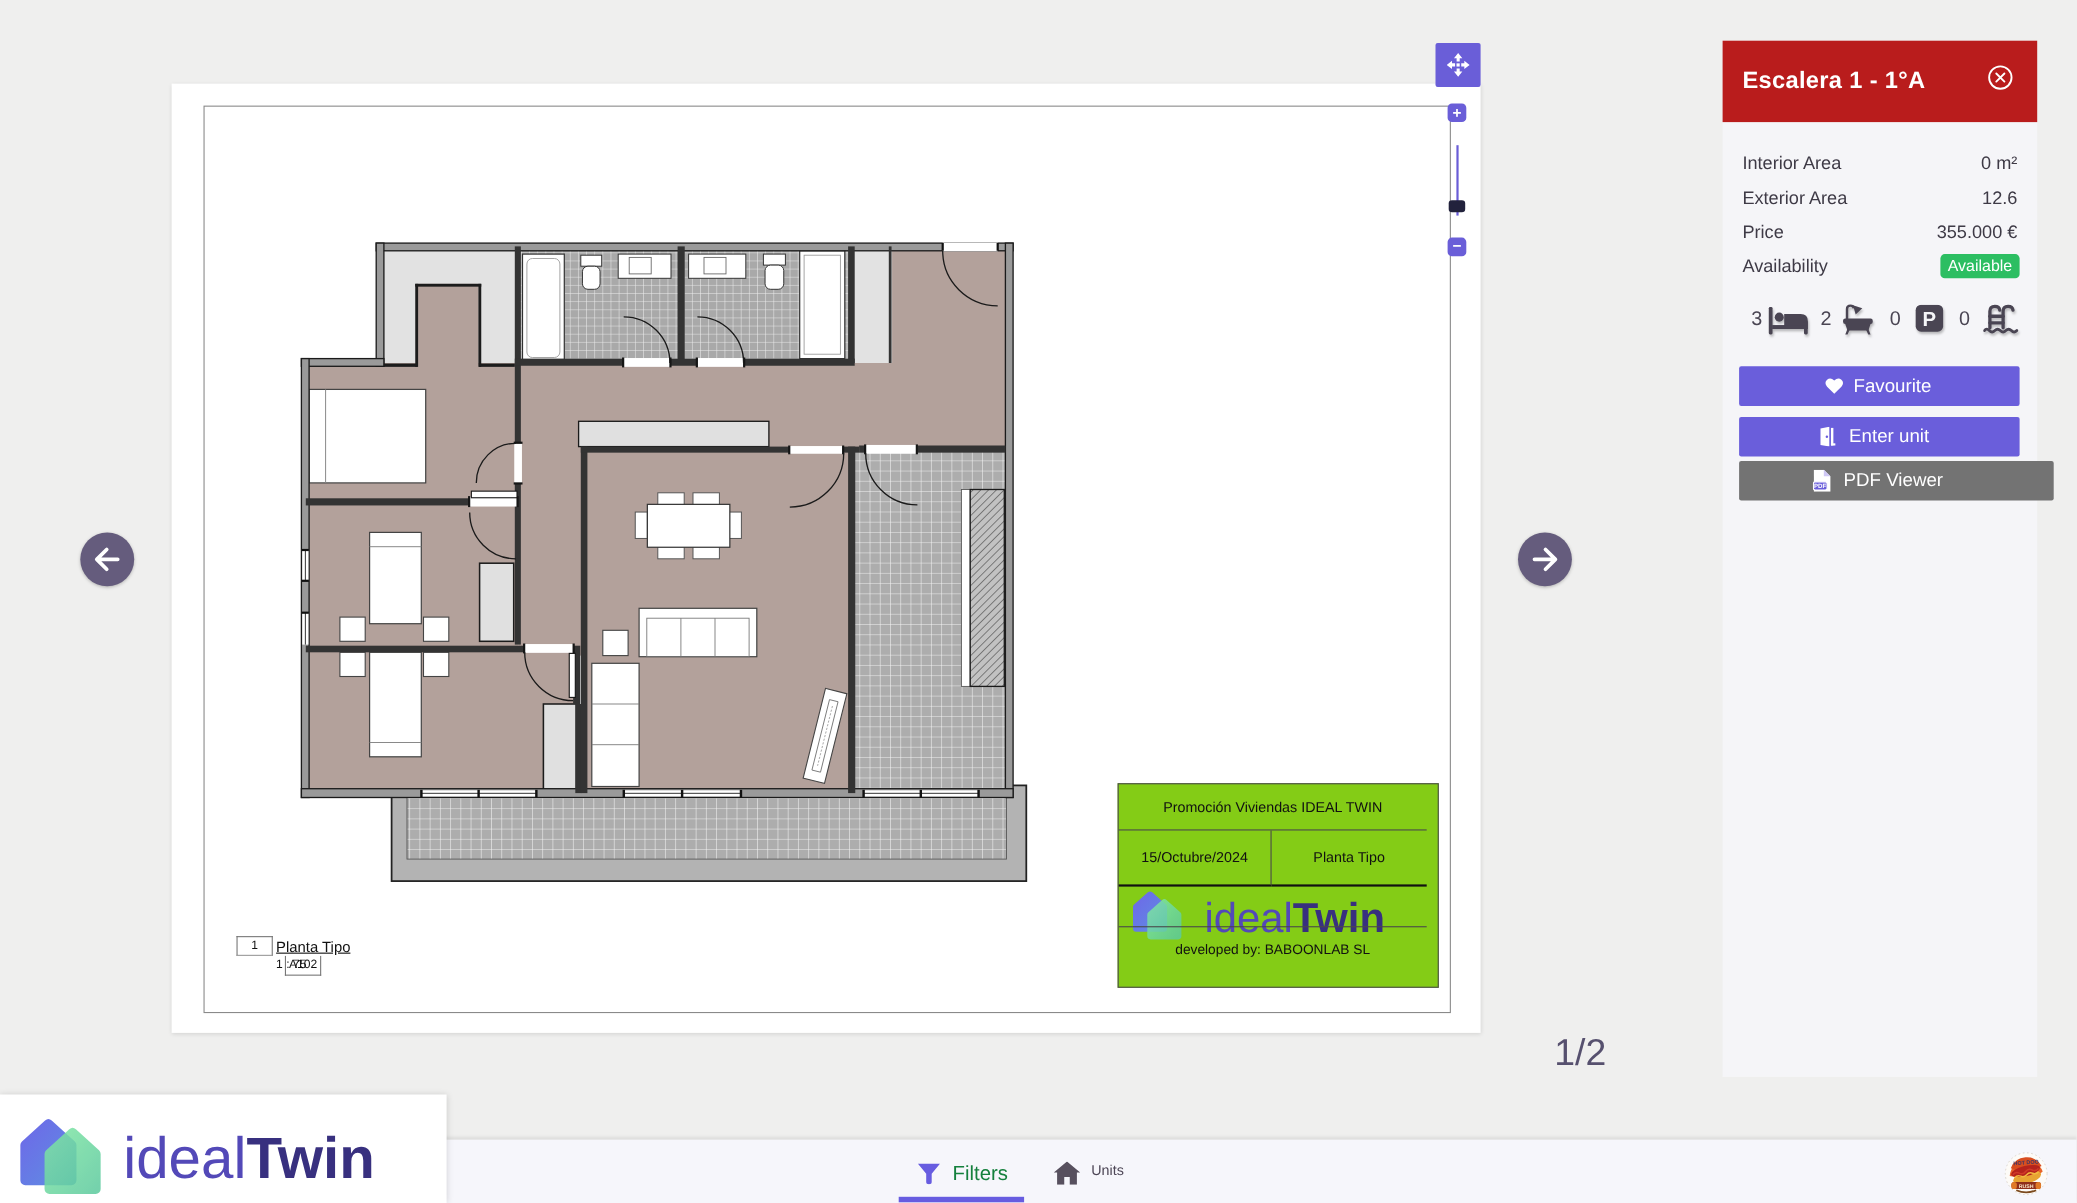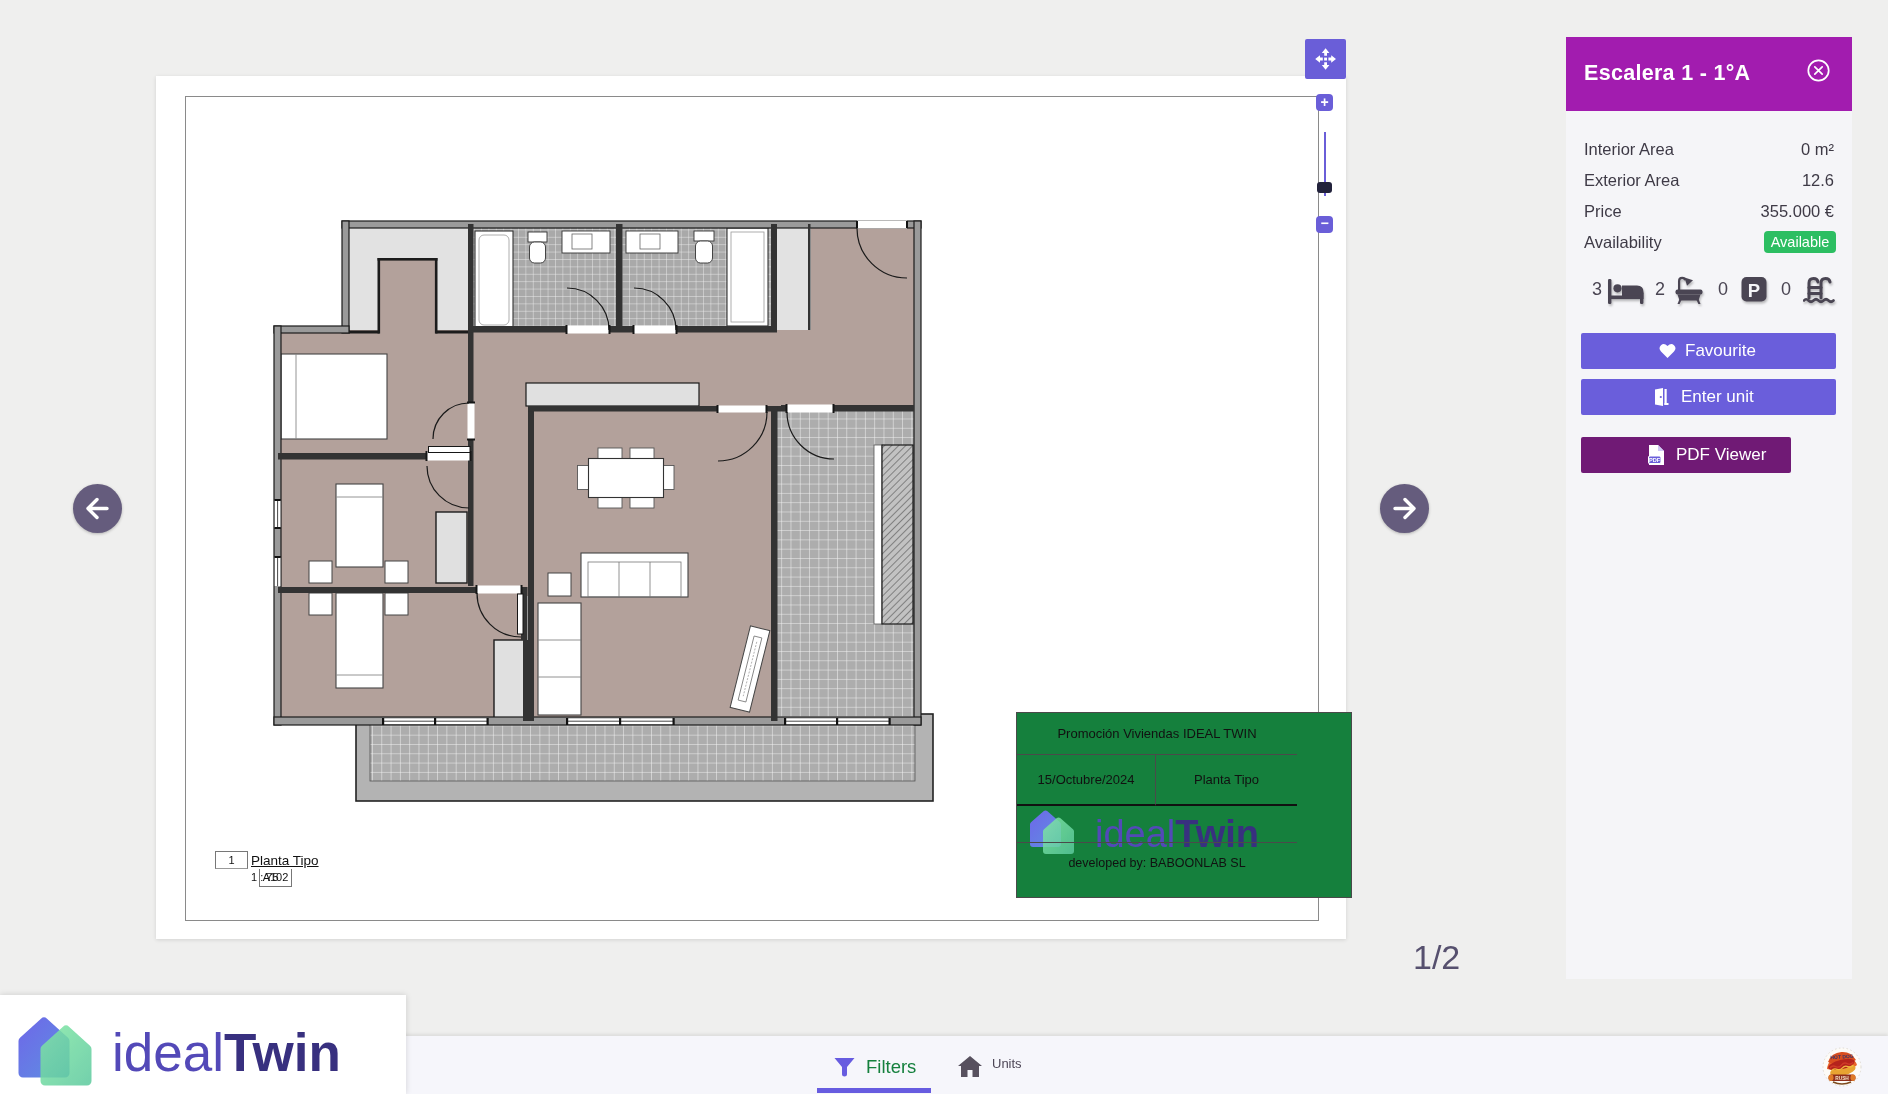--- a/index.html
+++ b/index.html
@@ -401,21 +401,21 @@
 
 <g>
   <rect x="785" y="718.5" width="105" height="5.5" fill="#ffffff"></rect>
   <line x1="785" y1="721.2" x2="890" y2="721.2" stroke="#333" stroke-width="0.9"></line>
   <rect x="784" y="718" width="2.2" height="7" fill="#111"></rect>
   <rect x="836" y="718" width="2.2" height="7" fill="#111"></rect>
   <rect x="888.5" y="718" width="2.2" height="7" fill="#111"></rect>
 </g>
 </svg>
 
-<div class="abs" id="titleblock" style="left:1016px;top:712px;width:336px;height:186px;background:#15803d;border:1px solid #4a4a4a;box-sizing:border-box;">
+<div class="abs" id="titleblock" style="left:1016px;top:712px;width:292px;height:186px;background:#84cc16;border:1px solid #4a4a4a;box-sizing:border-box;">
 
   <div class="abs" style="left:0;top:0;width:280px;height:42px;border-bottom:1px solid #4a4a4a;box-sizing:border-box;text-align:center;line-height:42px;font-size:13px;color:#111;">Promoción Viviendas IDEAL TWIN</div>
 
   <div class="abs" style="left:0;top:42px;width:139px;height:51px;border-bottom:2px solid #111;border-right:1px solid #4a4a4a;box-sizing:border-box;text-align:center;line-height:49px;font-size:13px;color:#111;">15/Octubre/2024</div>
 
   <div class="abs" style="left:139px;top:42px;width:141px;height:51px;border-bottom:2px solid #111;box-sizing:border-box;text-align:center;line-height:49px;font-size:13px;color:#111;">Planta Tipo</div>
 
   <svg class="abs" style="left:0;top:93px;" width="280" height="52" viewBox="0 0 280 52">
     <defs>
       <linearGradient id="hb1" x1="0" y1="0" x2="1" y2="1">
@@ -480,21 +480,21 @@
 <div class="abs" id="navright" style="left:1380px;top:484px;width:49px;height:49px;border-radius:50%;background:#655c7d;box-shadow:0 1px 3px rgba(0,0,0,0.25);">
   <svg width="49" height="49" viewBox="0 0 49 49">
     <path d="M15 24.5 H32 M25 15.5 L34 24.5 L25 33.5" fill="none" stroke="#ffffff" stroke-width="3.4" stroke-linecap="round" stroke-linejoin="round"></path>
   </svg>
 </div>
 
 <div class="abs" style="left:1413px;top:938px;width:60px;font-size:34px;color:#56506e;">1/2</div>
 
 <div class="abs" id="panel" style="left:1566px;top:37px;width:286px;height:942px;background:#f5f5f8;">
 
-  <div class="abs" style="left:0;top:0;width:286px;height:74px;background:#a21caf;">
+  <div class="abs" style="left:0;top:0;width:286px;height:74px;background:#b91c1c;">
 
     <div class="abs" style="left:18px;top:24px;font-size:21.5px;font-weight:bold;color:#ffffff;letter-spacing:0.3px;">Escalera 1 - 1°A</div>
 
     <svg class="abs" style="left:241px;top:22px;" width="23" height="23" viewBox="0 0 23 23">
       <circle cx="11.5" cy="11.5" r="10.2" fill="none" stroke="#ffffff" stroke-width="1.7"></circle>
       <path d="M7.8 7.8 L15.2 15.2 M15.2 7.8 L7.8 15.2" stroke="#ffffff" stroke-width="1.7" stroke-linecap="round"></path>
     </svg>
   </div>
 
   <div class="abs" style="left:18px;top:103px;width:250px;height:21px;font-size:16.5px;color:#3e3a46;">Interior Area<span style="float:right">0 m²</span></div>
@@ -566,21 +566,21 @@
       <g fill="#ffffff">
         <path d="M2 1.5 L10 0 V18 L2 16.5 Z"></path>
         <rect x="11.5" y="1" width="2.2" height="16"></rect>
         <rect x="11.5" y="15" width="4" height="2"></rect>
         <circle cx="7.8" cy="9" r="1.1" fill="#6a5edb"></circle>
       </g>
     </svg>
     <span class="abs" style="left:100px;top:8px;font-size:17px;">Enter unit</span>
   </div>
 
-  <div class="abs" style="left:15px;top:400px;width:210px;height:36px;background:#701a75;border-radius:2px;color:#fff;">
+  <div class="abs" style="left:15px;top:382px;width:286px;height:36px;background:#737373;border-radius:2px;color:#fff;">
     <svg class="abs" style="left:67px;top:8px;" width="17" height="20" viewBox="0 0 17 20">
       <path d="M1 0 H10 L16 6 V20 H1 Z" fill="#ffffff"></path>
       <path d="M10 0 L10 6 H16 Z" fill="#cfc8f5"></path>
       <rect x="0.5" y="11" width="12.5" height="7.5" rx="1.6" fill="#6a5edb" stroke="#ffffff" stroke-width="1.1"></rect>
       <text x="6.7" y="17" text-anchor="middle" font-size="5.6" font-weight="bold" fill="#ffffff" font-family="Liberation Sans, sans-serif">PDF</text>
     </svg>
     <span class="abs" style="left:95px;top:8px;font-size:17px;">PDF Viewer</span>
   </div>
 </div>
 

